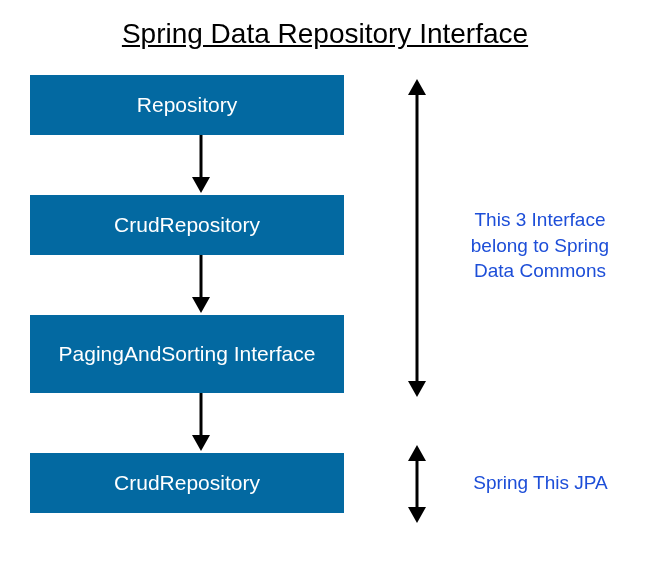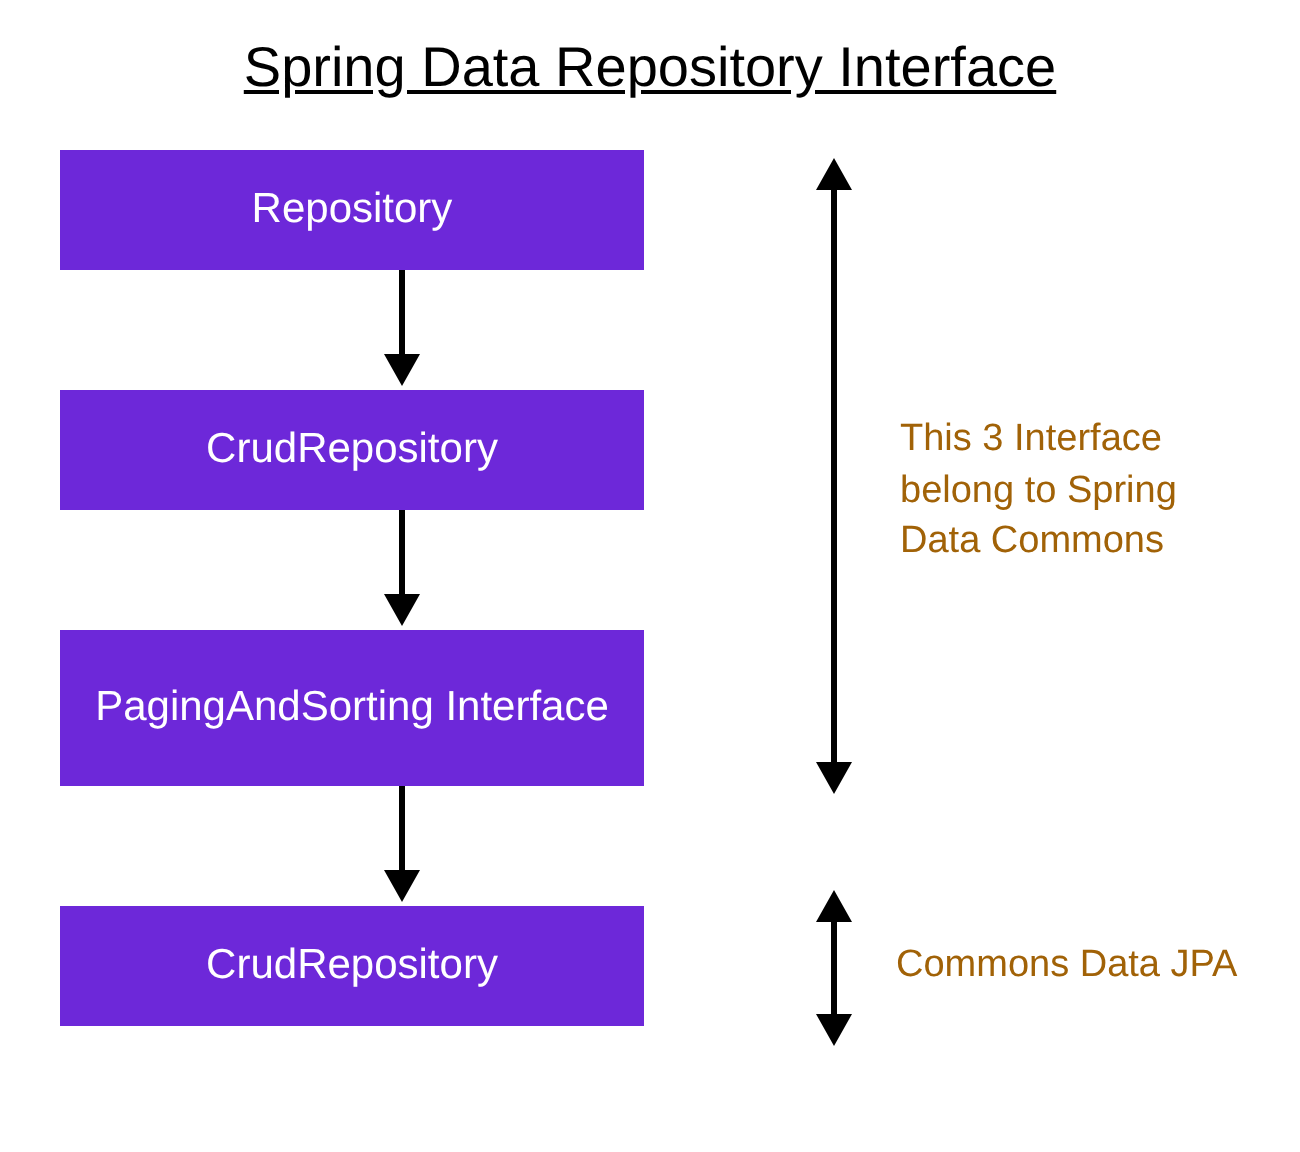--- a/index.html
+++ b/index.html
@@ -24,22 +24,22 @@
       width: 100%;
       text-decoration: underline;
     }
     .diagram-area {
       position: absolute;
       left: 30px;
       top: 75px;
       width: 600px;
     }
     .box {
-      width: 292px;
-      background: #6d28d9;
+      width: 314px;
+      background: #0369a1;
       color: #fff;
       font-size: 21px;
       text-align: center;
       display: flex;
       align-items: center;
       justify-content: center;
       line-height: 1.25;
       padding: 8px;
       position: absolute;
       left: 0;
@@ -53,23 +53,23 @@
       position: absolute;
       left: 171px;
       transform: translateX(-50%);
     }
     .arrow-1 { top: 60px; }
     .arrow-2 { top: 180px; }
     .arrow-3 { top: 318px; }
     
     .annotation {
       position: absolute;
-      color: #a16207;
+      color: #1d4ed8;
       font-size: 19px;
-      text-align: left;
+      text-align: center;
       line-height: 1.35;
     }
     .annotation-1 {
       left: 420px;
       top: 132px;
       width: 180px;
     }
     .annotation-2 {
       left: 418px;
       top: 395px;
@@ -138,15 +138,15 @@
   <div class="bracket bracket-2">
     <svg width="30" height="78" viewBox="0 0 30 78">
       <line x1="15" y1="14" x2="15" y2="64" stroke="#000" stroke-width="3"></line>
       <polygon points="15,0 6,16 24,16" fill="#000"></polygon>
       <polygon points="15,78 6,62 24,62" fill="#000"></polygon>
     </svg>
   </div>
 
   <div class="annotation annotation-1">This 3 Interface belong to Spring Data Commons</div>
 
-  <div class="annotation annotation-2">Commons Data JPA</div>
+  <div class="annotation annotation-2">Spring This JPA</div>
 
 </div>
 
 </body></html>

